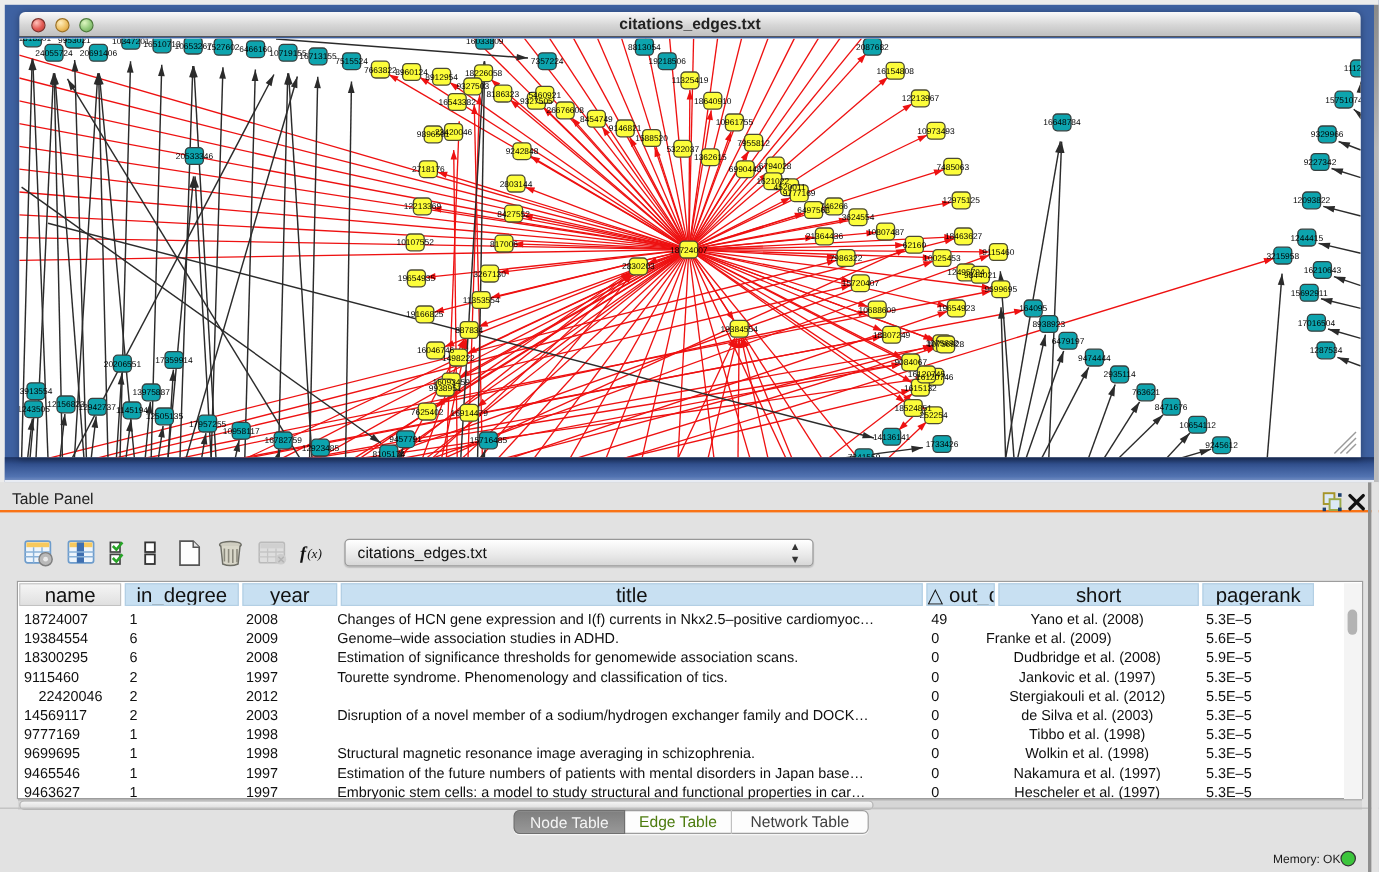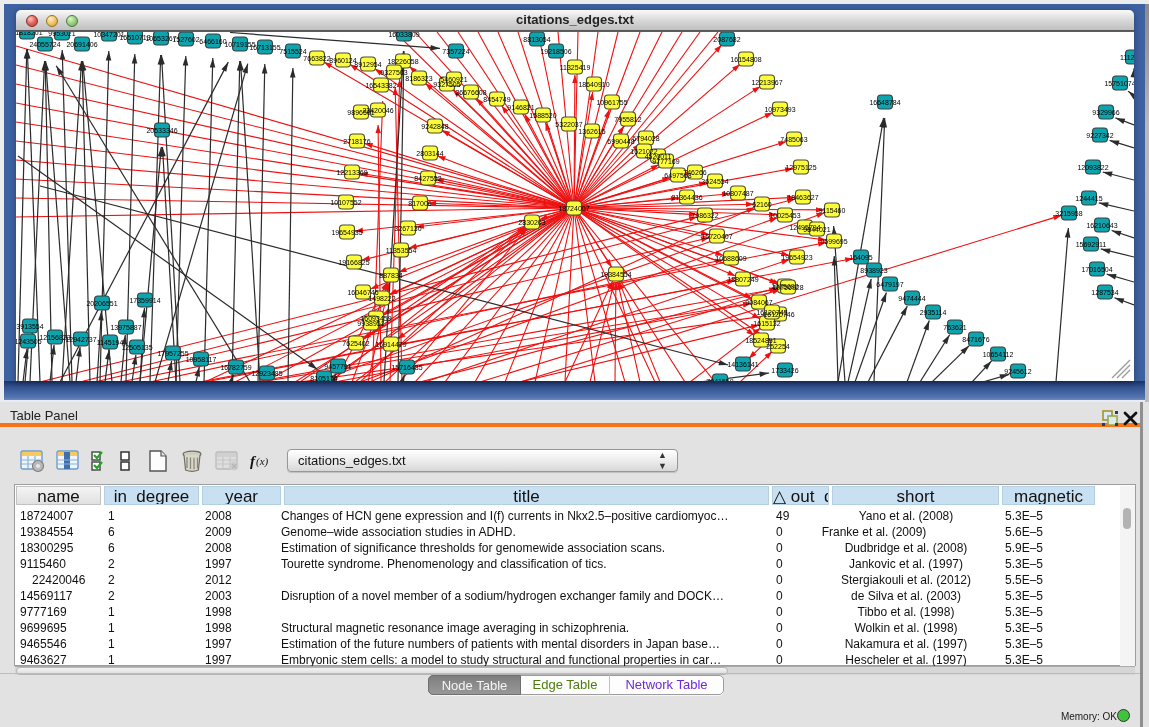--- a/index.html
+++ b/index.html
@@ -15,21 +15,21 @@
 #win { left:16px; top:10px; width:1118px; height:371px; border-radius:5px 5px 0 0;
   box-shadow:0 1px 6px rgba(0,0,0,0.35); }
 #titlebar { left:16px; top:10px; width:1118px; height:21px; border-radius:5px 5px 0 0;
   background:linear-gradient(#fafafa,#d6d6d6 55%,#c0c0c0); border-bottom:1px solid #56565a; }
 #titlebar .tl { position:absolute; top:4.5px; width:12px; height:12px; border-radius:50%; }
 #title { width:100%; text-align:center; font-size:13px; color:#222; line-height:20px; font-weight:bold; }
 #content { left:16px; top:32px; width:1118px; height:349px; background:#fff; overflow:hidden; }
 
 #panel { left:0; top:402px; width:1149px; height:325px; background:#e2e2e2; }
 #phead { left:0; top:402px; width:1149px; height:25px;
-  background:#e2e2e2; border-bottom:4px solid #f97316; }
+  background:#e2e2e2; border-bottom:2px solid #f97316; }
 #phead .t { position:absolute; left:10px; top:6px; font-size:13px; color:#222; }
 #toolbar { left:0; top:0; width:0; height:0; }
 #combo { left:287px; top:449px; width:391px; height:23px; border:1px solid #979797;
   border-radius:4px; background:linear-gradient(#ffffff,#e9e9e9 60%,#d7d7d7);
   font-size:13px; color:#111; line-height:21px; padding-left:10px;
   box-shadow:0 1px 1px rgba(0,0,0,0.15); }
 #combo .arr { position:absolute; right:10px; top:0px; font-size:9px; color:#333; line-height:11px; }
 
 #tbl { left:14px; top:484px; width:1122px; height:182px; background:#fff; border:1px solid #9d9d9d; }
 .hcell { position:absolute; top:486px; height:19px; font-size:17px; color:#111;
@@ -43,21 +43,21 @@
   border:1px solid #b5b5b5; border-radius:4px; }
 #vtrack { left:1120px; top:486px; width:15px; height:180px; background:#f4f4f4; }
 #vthumb { left:1123px; top:508px; width:8px; height:21px; background:#b3b3b3; border-radius:4px; }
 
 #tabs { left:428px; top:675px; width:296px; height:20px; border:1px solid #9d9d9d; border-radius:5px;
   background:#fdfdfd; box-shadow:0 1px 0 rgba(255,255,255,.7); }
 .tab { position:absolute; top:675px; height:20px; font-size:13px; line-height:19px; text-align:center; }
 #tab1 { left:428px; width:93px; background:linear-gradient(#7f7f7f,#989898); color:#f5f5f5;
   border-radius:5px 0 0 5px; border:1px solid #6f6f6f; }
 #tab2 { left:521px; width:89px; color:#4d7c0f; border-right:1px solid #c0c0c0; }
-#tab3 { left:610px; width:113px; color:#6d28d9; }
+#tab3 { left:610px; width:113px; color:#404040; }
 #botline { left:0; top:673px; width:1149px; height:1px; background:#bcbcbc; }
 #redge { left:1140px; top:402px; width:3px; height:325px; background:#8f8f8f; }
 #redge2 { left:1143px; top:402px; width:6px; height:325px; background:#e3e3e3; }
 #mem { right:32px; top:711px; font-size:10px; color:#1a1a1a; }
 #memdot { left:1117px; top:709px; width:13px; height:13px; border-radius:50%;
   background:#3cc53c; border:1.5px solid #333; }
 </style></head>
 <body>
 <div id="desk" class="abs"></div>
 <div id="deskbot" class="abs"></div>
@@ -782,21 +782,21 @@
 </svg>
 <div id="combo" class="abs">citations_edges.txt<span class="arr">▲<br>▼</span></div>
 </div>
 <div id="tbl" class="abs"></div>
 <div class="hcell" style="left:16px;width:85px;background:linear-gradient(#f5f5f5,#e0e0e0);border-color:#c2c2c2">name</div>
 <div class="hcell" style="left:104px;width:95px">in_degree</div>
 <div class="hcell" style="left:202px;width:79px">year</div>
 <div class="hcell" style="left:284px;width:485px">title</div>
 <div class="hcell" style="left:772px;width:57px">△ out_de…</div>
 <div class="hcell" style="left:832px;width:167px">short</div>
-<div class="hcell" style="left:1002px;width:93px">magnetic</div>
+<div class="hcell" style="left:1002px;width:93px">pagerank</div>
 <div class="trow" style="top:509px">
 <span style="left:20px">18724007</span>
     <span style="left:108px">1</span>
     <span style="left:205px">2008</span>
 <span style="left:281px">Changes of HCN gene expression and I(f) currents in Nkx2.5–positive cardiomyoc…</span>
     <span style="left:776px">49</span>
 <span style="left:822px;width:168px;text-align:center">Yano et al. (2008)</span>
     <span style="left:1005px">5.3E–5</span>
   </div>
 <div class="trow" style="top:525px">

